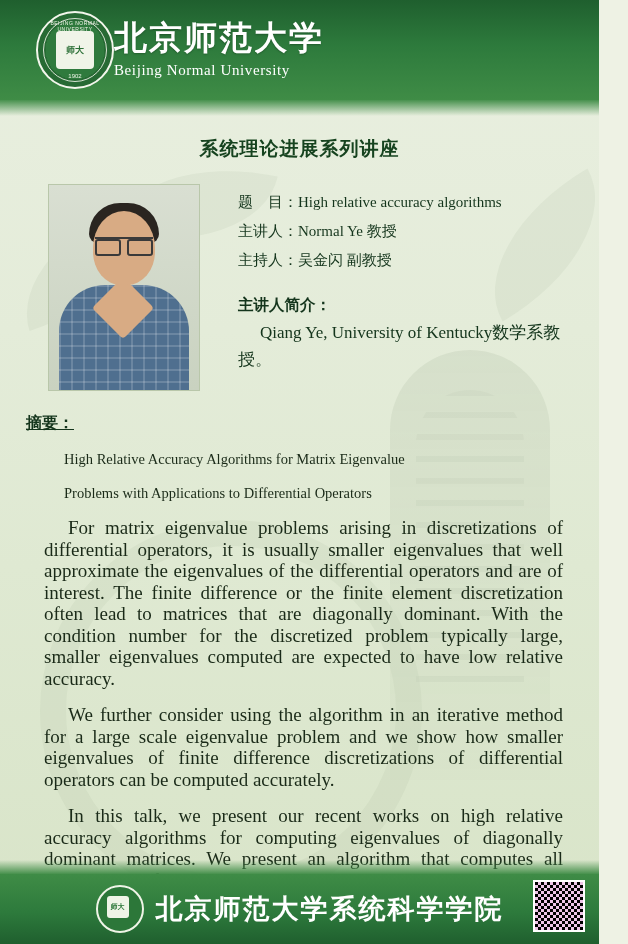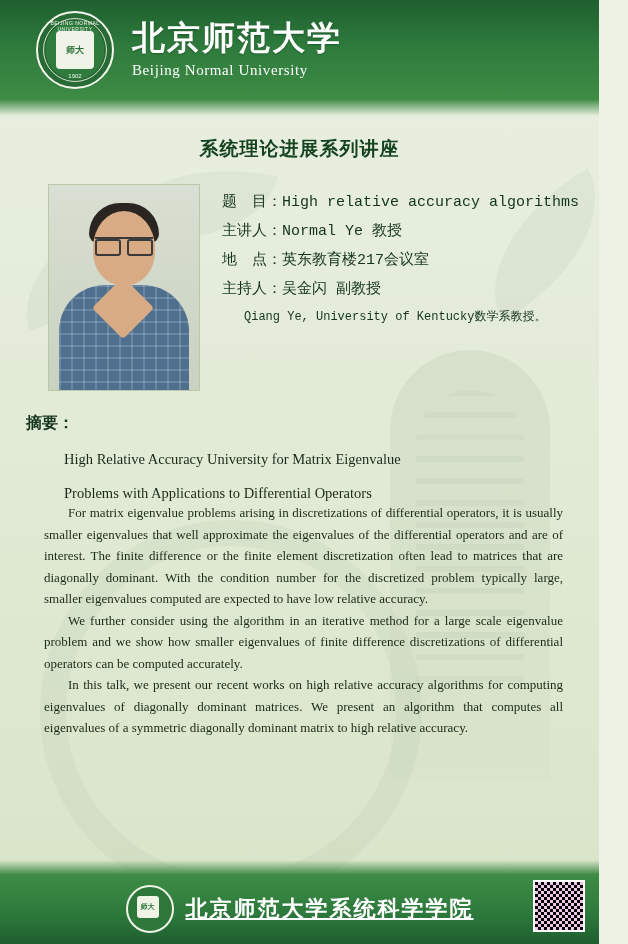--- a/index.html
+++ b/index.html
@@ -119,21 +119,20 @@
     display: flex;
     align-items: center;
     justify-content: center;
     font-size: 9px;
     line-height: 9px;
     color: #2b6f36;
     text-align: center;
     font-weight: bold;
   }
   .wordmark {
-    margin-left: 18px;
     color: #ffffff;
   }
   .wordmark .cn {
     font-size: 33px;
     letter-spacing: 2px;
     font-weight: bold;
     line-height: 38px;
     text-shadow: 0 1px 2px rgba(0,0,0,.25);
   }
   .wordmark .en {
@@ -215,65 +214,66 @@
   .portrait .collar {
     position: absolute;
     left: 52px; bottom: 60px;
     width: 44px; height: 44px;
     background: #d8ab84;
     transform: rotate(45deg);
     border-radius: 4px;
   }
 
   .details {
-    margin-left: 22px;
+    margin-left: 38px;
     padding-top: 4px;
     flex: 1 1 auto;
-    font-family: Liberation Mono, monospace;
   }
   .detail-line {
     font-size: 15px;
     color: #14351c;
     line-height: 29px;
     white-space: nowrap;
   }
   .detail-line .lbl {
     display: inline-block;
     min-width: 52px;
   }
   .bio-title {
     font-size: 15.5px;
     color: #14351c;
     font-weight: bold;
     margin-top: 16px;
     line-height: 28px;
   }
   .bio-line {
-    font-size: 12px;
+    font-size: 17px;
     color: #14351c;
     line-height: 27px;
   }
   .bio-line.indent { text-indent: 22px; }
 
   .abstract-label {
     font-size: 16px;
     font-weight: bold;
     color: #14351c;
     margin-top: 22px;
+    text-decoration: underline;
   }
   .abs-heading {
     font-size: 14.5px;
     color: #1a2a18;
     margin-top: 17px;
     margin-left: 38px;
   }
   .abs-para {
-    font-size: 13px;
+    font-size: 19px;
     color: #1a2a18;
     line-height: 21.5px;
+    margin-top: 15px;
     text-align: justify;
     text-indent: 24px;
     padding: 0 10px 0 18px;
   }
 
   
   .footer {
     position: absolute;
     left: 0; right: 0; bottom: 0;
     height: 70px;
@@ -305,24 +305,23 @@
     border-radius: 3px;
     background: #eff4e7;
     color: #2c7739;
     font-size: 7px;
     line-height: 22px;
     text-align: center;
     font-weight: bold;
   }
   .foot-text {
     color: #ffffff;
-    font-size: 22px;
+    font-size: 27px;
     letter-spacing: 2px;
     font-weight: bold;
-    text-decoration: underline;
   }
   .qr {
     position: absolute;
     right: 14px; bottom: 12px;
     width: 48px; height: 48px;
     background:
       repeating-linear-gradient(90deg, #ffffff 0 3px, #123a18 3px 6px),
       repeating-linear-gradient(180deg, #ffffff 0 3px, #123a18 3px 6px);
     background-blend-mode: difference;
     border: 2px solid #ffffff;
@@ -369,32 +368,30 @@
       </div>
 
       <div class="details">
         <div class="detail-line">
           <span class="lbl">题　目：</span><span>High relative accuracy algorithms</span>
         </div>
         <div class="detail-line">
           <span class="lbl">主讲人：</span><span>Normal Ye 教授</span>
         </div>
         <div class="detail-line">
-          <span class="lbl">地　点：</span><span>英东教育楼217会议室</span>
-        </div>
-        <div class="detail-line">
           <span class="lbl">主持人：</span><span>吴金闪 副教授</span>
         </div>
 
+        <div class="bio-title">主讲人简介：</div>
         <div class="bio-line indent">Qiang Ye, University of Kentucky数学系教授。</div>
       </div>
     </div>
 
     <div class="abstract-label">摘要：</div>
-    <div class="abs-heading">High Relative Accuracy University for Matrix Eigenvalue</div>
+    <div class="abs-heading">High Relative Accuracy Algorithms for Matrix Eigenvalue</div>
     <div class="abs-heading">Problems with Applications to Differential Operators</div>
 
     <div class="abs-para">For matrix eigenvalue problems arising in discretizations of differential operators, it is usually smaller eigenvalues that well approximate the eigenvalues of the differential operators and are of interest. The finite difference or the finite element discretization often lead to matrices that are diagonally dominant. With the condition number for the discretized problem typically large, smaller eigenvalues computed are expected to have low relative accuracy.</div>
     <div class="abs-para">We further consider using the algorithm in an iterative method for a large scale eigenvalue problem and we show how smaller eigenvalues of finite difference discretizations of differential operators can be computed accurately.</div>
     <div class="abs-para">In this talk, we present our recent works on high relative accuracy algorithms for computing eigenvalues of diagonally dominant matrices. We present an algorithm that computes all eigenvalues of a symmetric diagonally dominant matrix to high relative accuracy.</div>
   </div>
 
   <div class="footer">
     <div class="foot-seal">
       <div class="fs-core">师大</div>

